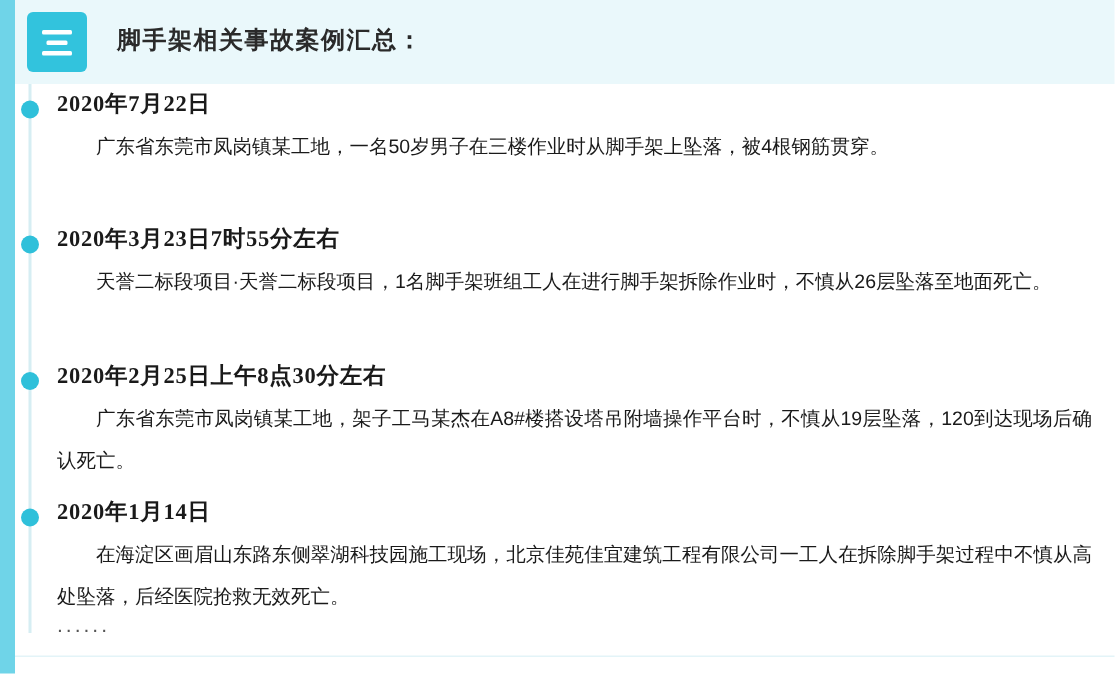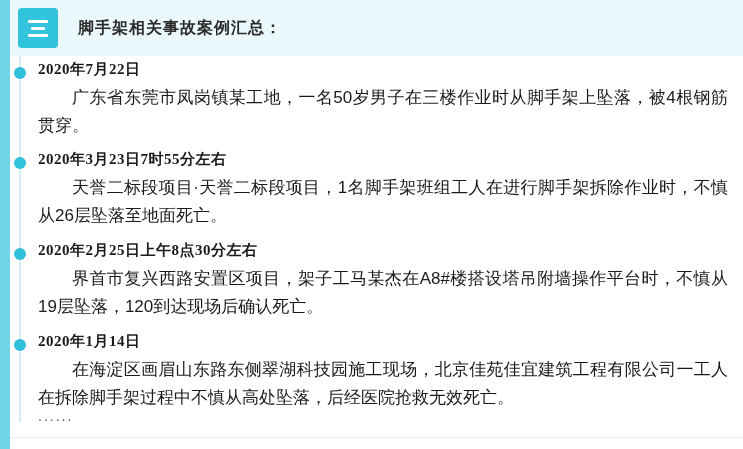--- a/index.html
+++ b/index.html
@@ -119,21 +119,21 @@
     font-weight: bold;
     color: #1a1a1a;
     letter-spacing: 0.5px;
     white-space: nowrap;
   }
   .entry-body {
     position: absolute;
     left: 28px;
     top: 24px;
     width: 690px;
-    font-size: 17px;
+    font-size: 13px;
     line-height: 28px;
     color: #1a1a1a;
     text-indent: 2em;
     text-align: justify;
   }
   .ellipsis {
     position: absolute;
     left: 28px;
     top: 352px;
     font-size: 14px;
@@ -168,21 +168,21 @@
 
     <div class="entry" style="top:94px;">
       <div class="bullet"></div>
       <div class="entry-date">2020年3月23日7时55分左右</div>
       <div class="entry-body">天誉二标段项目·天誉二标段项目，1名脚手架班组工人在进行脚手架拆除作业时，不慎从26层坠落至地面死亡。</div>
     </div>
 
     <div class="entry" style="top:185px;">
       <div class="bullet"></div>
       <div class="entry-date">2020年2月25日上午8点30分左右</div>
-      <div class="entry-body">界首市复兴西路安置区项目，架子工马某杰在A8#楼搭设塔吊附墙操作平台时，不慎从19层坠落，120到达现场后确认死亡。</div>
+      <div class="entry-body">广东省东莞市凤岗镇某工地，架子工马某杰在A8#楼搭设塔吊附墙操作平台时，不慎从19层坠落，120到达现场后确认死亡。</div>
     </div>
 
     <div class="entry" style="top:276px;">
       <div class="bullet"></div>
       <div class="entry-date">2020年1月14日</div>
       <div class="entry-body">在海淀区画眉山东路东侧翠湖科技园施工现场，北京佳苑佳宜建筑工程有限公司一工人在拆除脚手架过程中不慎从高处坠落，后经医院抢救无效死亡。</div>
     </div>
 
     <div class="ellipsis">......</div>
     <div class="bottom-rule"></div>

